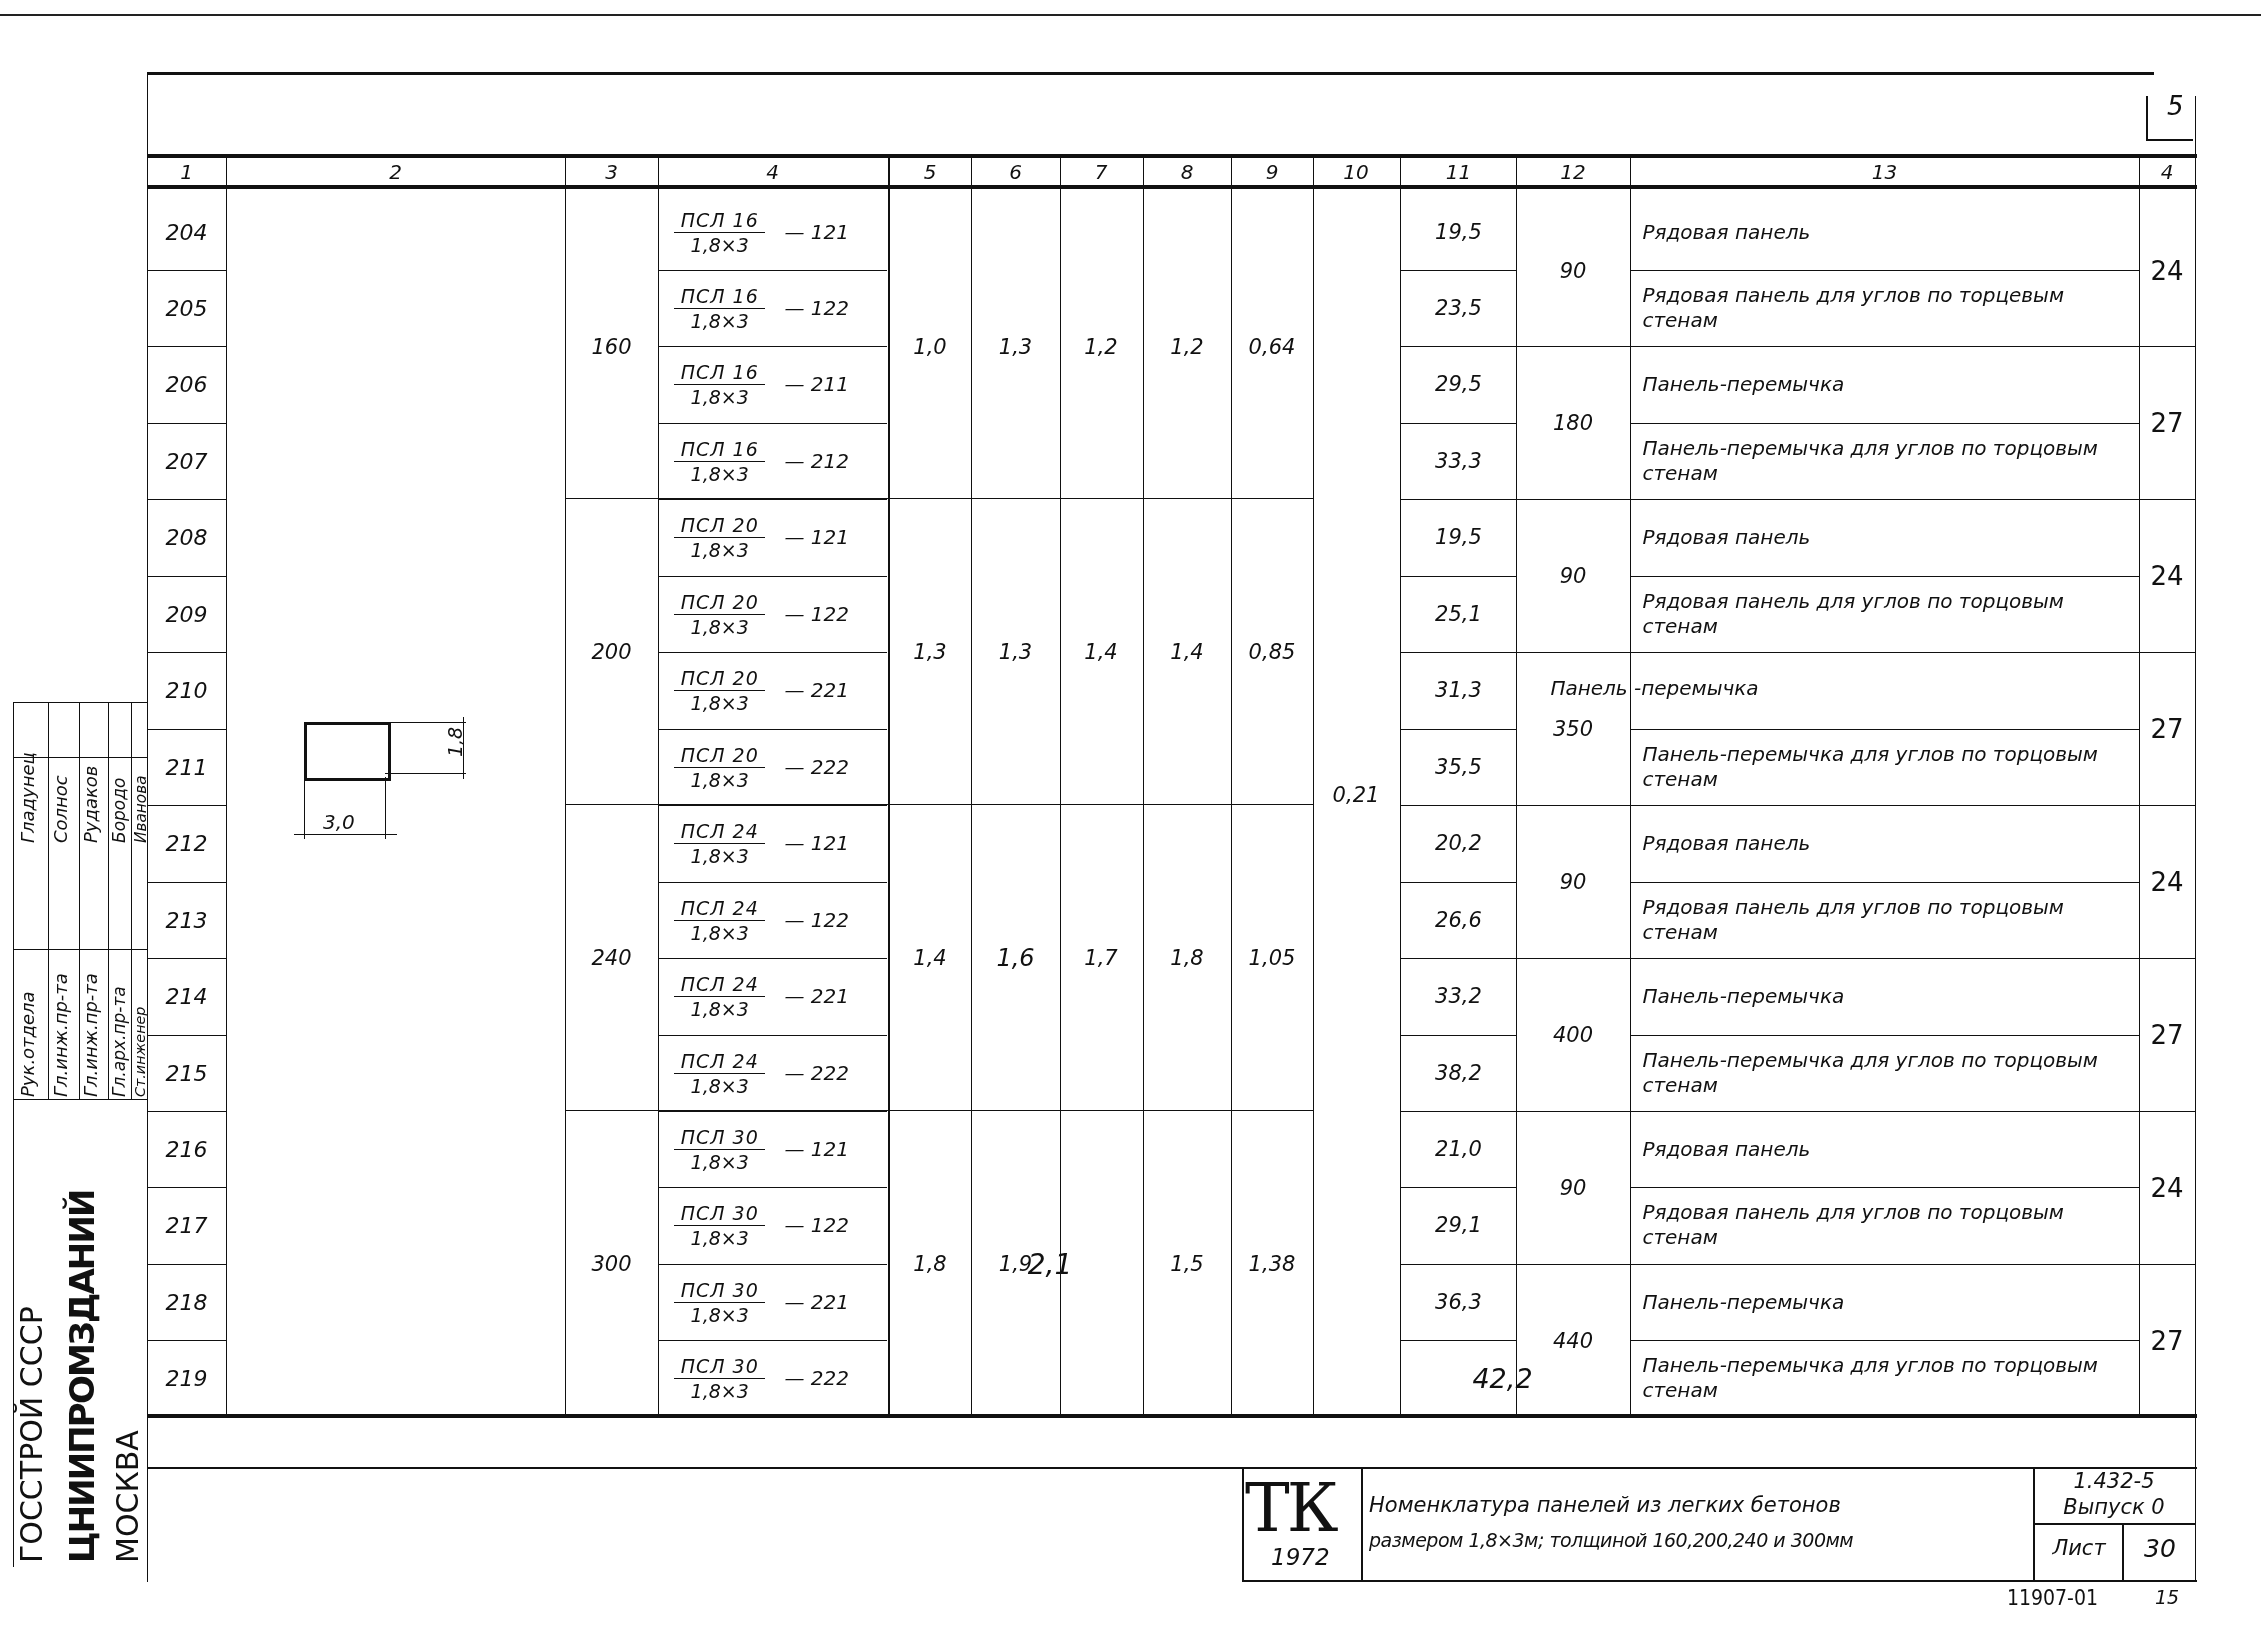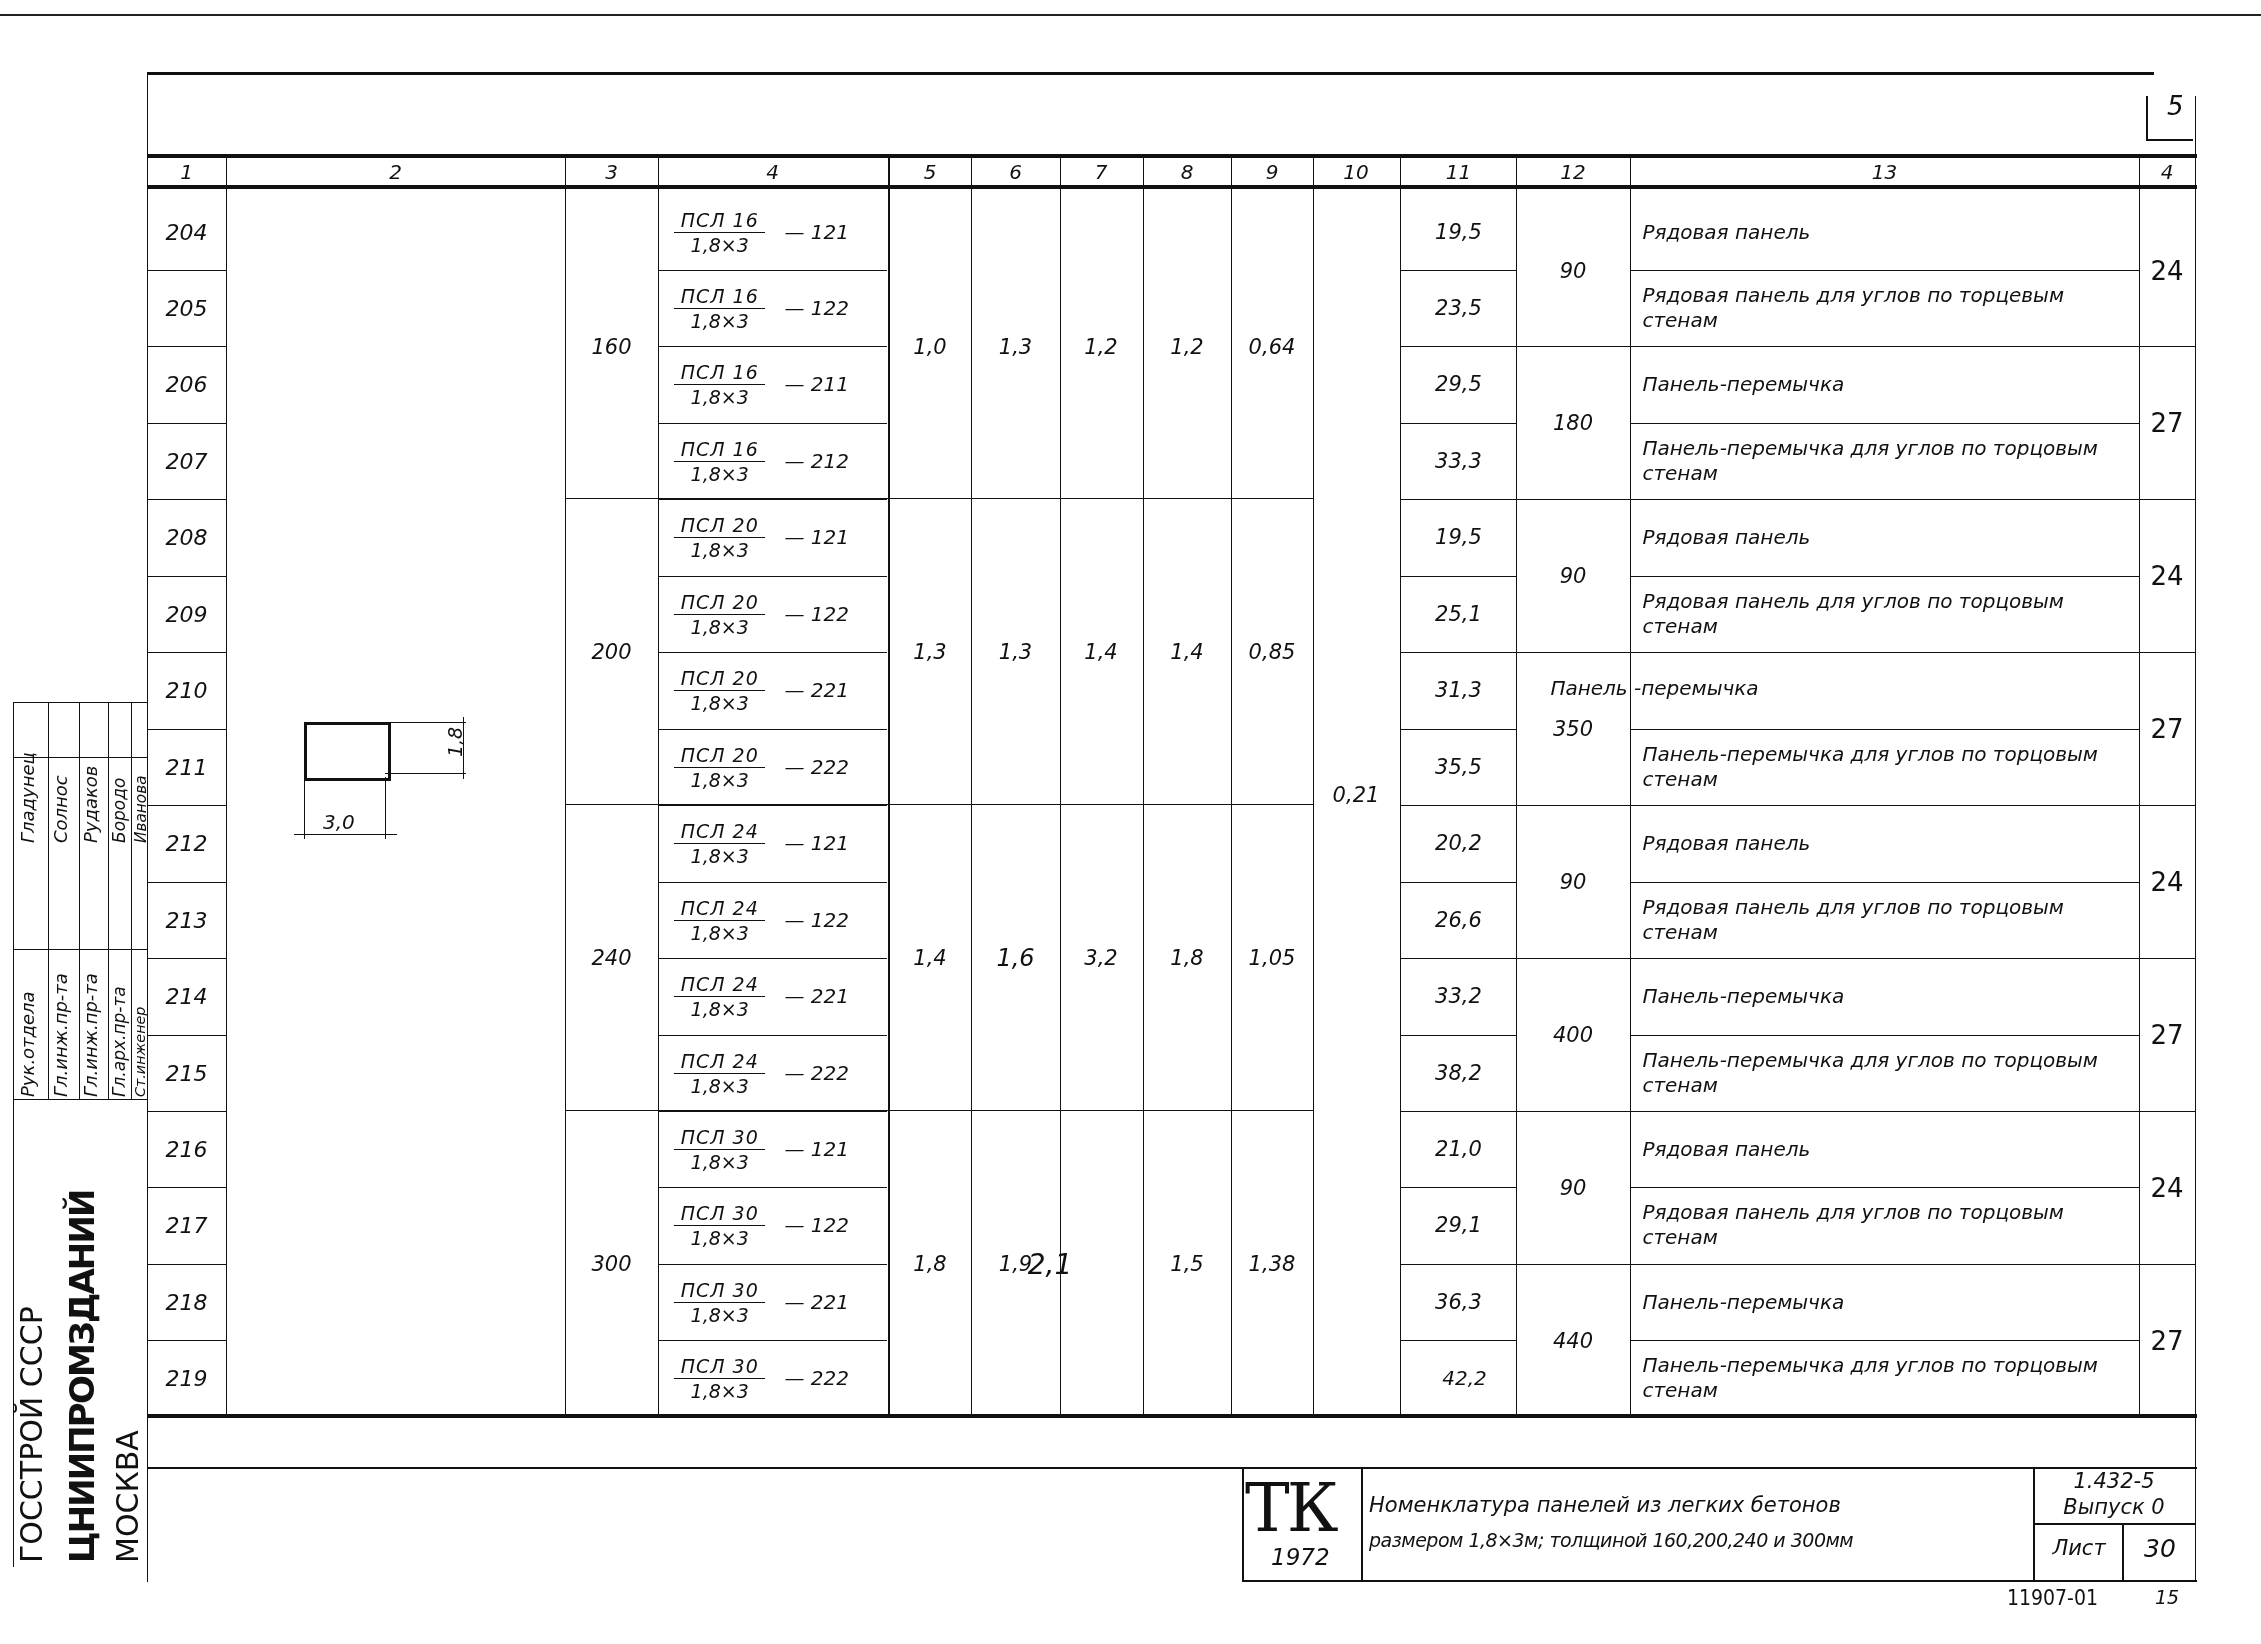--- a/index.html
+++ b/index.html
@@ -351,39 +351,39 @@
     </div>
     <div>
       <div class="cell rownum" style="left:147px;top:1340px;width:79px;height:76px">219</div>
       <div class="mark" style="left:674px;top:1340px;width:210px;height:76px">
         <span class="frac">
           <span class="num">ПСЛ 30</span>
           <span class="den">1,8×3</span>
         </span>
         <span class="suffix">— 222</span>
       </div>
-      <div class="cell" style="left:1406px;top:1340px;width:117px;height:76px;font-size:20px">42,2</div>
+      <div class="cell" style="left:1444px;top:1340px;width:117px;height:76px;font-size:27px">42,2</div>
       <div class="desc" style="left:1630px;top:1340px;width:478px;height:76px">Панель-перемычка для углов по торцовым стенам</div>
     </div>
     <div class="cell" style="left:565px;top:194px;width:93px;height:306px;font-size:21px">160</div>
     <div class="cell" style="left:888px;top:194px;width:84px;height:306px;font-size:21px">1,0</div>
     <div class="cell" style="left:971px;top:194px;width:89px;height:306px;font-size:21px">1,3</div>
     <div class="cell" style="left:1060px;top:194px;width:82px;height:306px;font-size:21px">1,2</div>
     <div class="cell" style="left:1143px;top:194px;width:88px;height:306px;font-size:21px">1,2</div>
     <div class="cell" style="left:1231px;top:194px;width:82px;height:306px;font-size:21px">0,64</div>
     <div class="cell" style="left:565px;top:499px;width:93px;height:306px;font-size:21px">200</div>
     <div class="cell" style="left:888px;top:499px;width:84px;height:306px;font-size:21px">1,3</div>
     <div class="cell" style="left:971px;top:499px;width:89px;height:306px;font-size:21px">1,3</div>
     <div class="cell" style="left:1060px;top:499px;width:82px;height:306px;font-size:21px">1,4</div>
     <div class="cell" style="left:1143px;top:499px;width:88px;height:306px;font-size:21px">1,4</div>
     <div class="cell" style="left:1231px;top:499px;width:82px;height:306px;font-size:21px">0,85</div>
     <div class="cell" style="left:565px;top:805px;width:93px;height:306px;font-size:21px">240</div>
     <div class="cell" style="left:888px;top:805px;width:84px;height:306px;font-size:21px">1,4</div>
     <div class="cell" style="left:971px;top:805px;width:89px;height:306px;font-size:24px">1,6</div>
-    <div class="cell" style="left:1060px;top:805px;width:82px;height:306px;font-size:21px">3,2</div>
+    <div class="cell" style="left:1060px;top:805px;width:82px;height:306px;font-size:21px">1,7</div>
     <div class="cell" style="left:1143px;top:805px;width:88px;height:306px;font-size:21px">1,8</div>
     <div class="cell" style="left:1231px;top:805px;width:82px;height:306px;font-size:21px">1,05</div>
     <div class="cell" style="left:565px;top:1111px;width:93px;height:306px;font-size:21px">300</div>
     <div class="cell" style="left:888px;top:1111px;width:84px;height:306px;font-size:21px">1,8</div>
     <div class="cell" style="left:971px;top:1111px;width:89px;height:306px;font-size:21px">1,9</div>
     <div class="cell" style="left:1012px;top:1111px;width:76px;height:306px;font-size:28px">2,1</div>
     <div class="cell" style="left:1143px;top:1111px;width:88px;height:306px;font-size:21px">1,5</div>
     <div class="cell" style="left:1231px;top:1111px;width:82px;height:306px;font-size:21px">1,38</div>
     <div class="cell" style="left:1516px;top:194px;width:114px;height:153px;font-size:21px">90</div>
     <div class="cell" style="left:2139px;top:194px;width:56px;height:153px;font-size:26px;font-style:normal">24</div>

